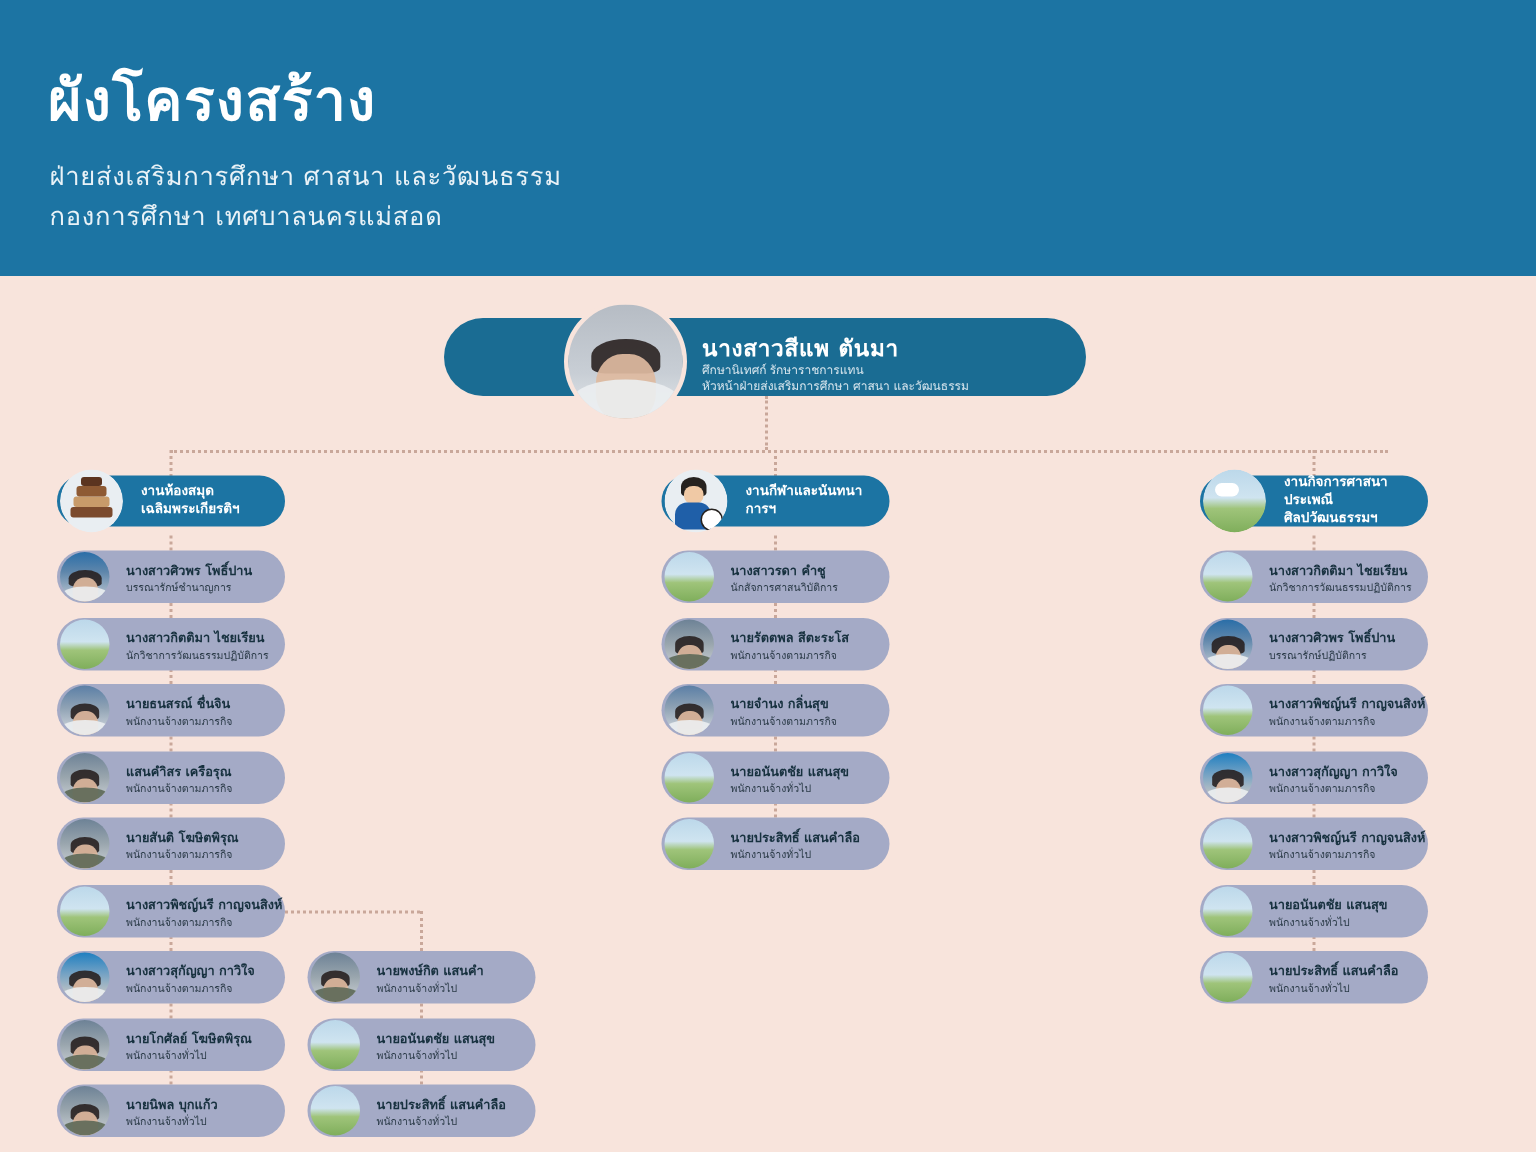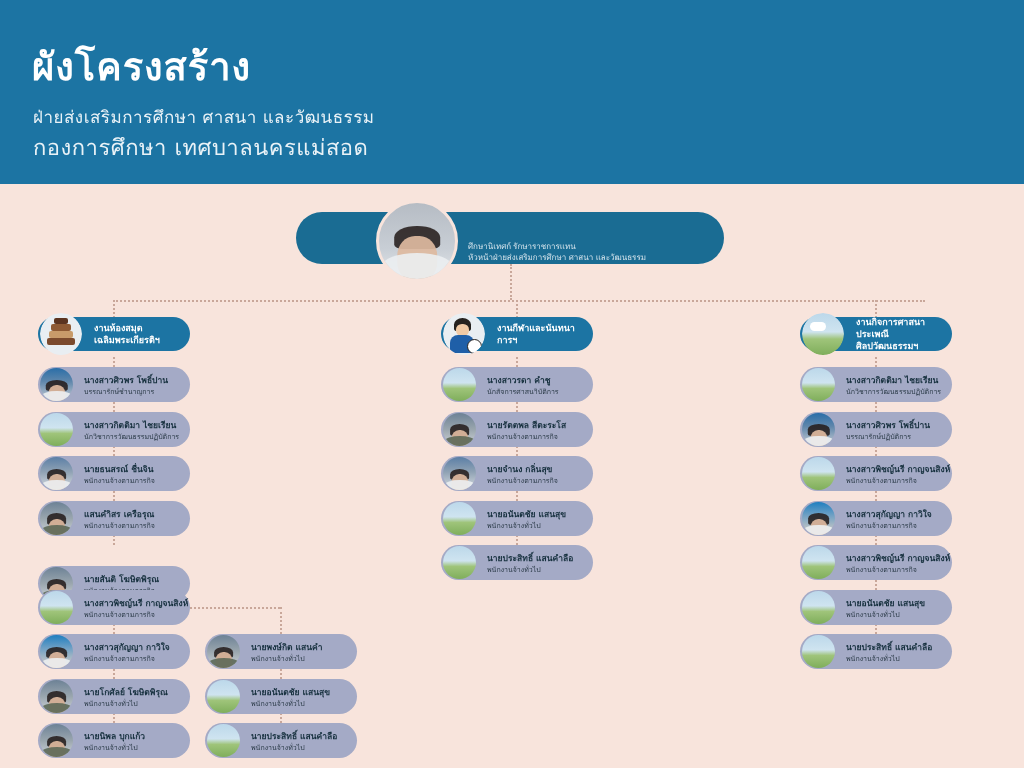--- a/index.html
+++ b/index.html
@@ -19,21 +19,21 @@
     font-size:38px;font-weight:bold;color:#ffffff;letter-spacing:1px;
     line-height:46px;
     text-align:right;
   }
   #header .sub1{
     position:absolute;left:33px;top:103px;
     font-size:17px;color:#e9f2f7;letter-spacing:0.5px;
   }
   #header .sub2{
     position:absolute;left:33px;top:130px;
-    font-size:22px;color:#e9f2f7;letter-spacing:0.5px;
+    font-size:17px;color:#e9f2f7;letter-spacing:0.5px;
   }
   
   #leader{
     position:absolute;left:296px;top:212px;width:428px;height:52px;
     background:#1a6c93;border-radius:26px;
   }
   #leader .lname{
     position:absolute;left:172px;top:8px;
     font-size:15px;font-weight:bold;color:#ffffff;letter-spacing:0.5px;
   }
@@ -141,20 +141,21 @@
     <div class="conn v-dot" style="left:875px;top:579.5px;height:10px;"></div>
     <div class="conn v-dot" style="left:875px;top:624px;height:10px;"></div>
   </div>
 
 <div id="leader">
   <div class="leader-photo ph-grey">
     <div class="hair" style="top:30%;height:30%"></div>
     <div class="face" style="top:44%"></div>
     <div class="body-sh" style="height:34%"></div>
   </div>
+  <div class="lname">นางสาวสีแพ ตันมา</div>
   <div class="lrole1">ศึกษานิเทศก์ รักษาราชการแทน</div>
   <div class="lrole2">หัวหน้าฝ่ายส่งเสริมการศึกษา ศาสนา และวัฒนธรรม</div>
 </div>
 
 <div id="chart-body">
     <div class="section-pill" style="left: 38px; top: 317px; width: 152px;">
       <div class="pill-icon">
         <div style="position:absolute;inset:0;background:#e9eef2;border-radius:50%"></div>
         <div style="position:absolute;left:7px;top:25px;width:28px;height:7px;background:#7b4a2d;border-radius:2px"></div>
         <div style="position:absolute;left:9px;top:18px;width:24px;height:7px;background:#c89b6a;border-radius:2px"></div>
@@ -191,21 +192,21 @@
     </div>
     <div class="card" style="left: 38px; top: 500.5px;">
       <div class="avatar ph-m2">
         <div class="hair"></div>
         <div class="face"></div>
         <div class="body-sh body-dk"></div>
       </div>
       <div class="c-name">แสนคำิสร เครือรุณ</div>
       <div class="c-role">พนักงานจ้างตามภารกิจ</div>
     </div>
-    <div class="card" style="left: 38px; top: 545px; margin-top: 21px;">
+    <div class="card" style="left: 38px; top: 545px;">
       <div class="avatar ph-m2">
         <div class="hair"></div>
         <div class="face"></div>
         <div class="body-sh body-dk"></div>
       </div>
       <div class="c-name">นายสันติ โฆษิตพิรุณ</div>
       <div class="c-role">พนักงานจ้างตามภารกิจ</div>
     </div>
     <div class="card" style="left: 38px; top: 589.5px;">
       <div class="avatar ph-land"></div>

